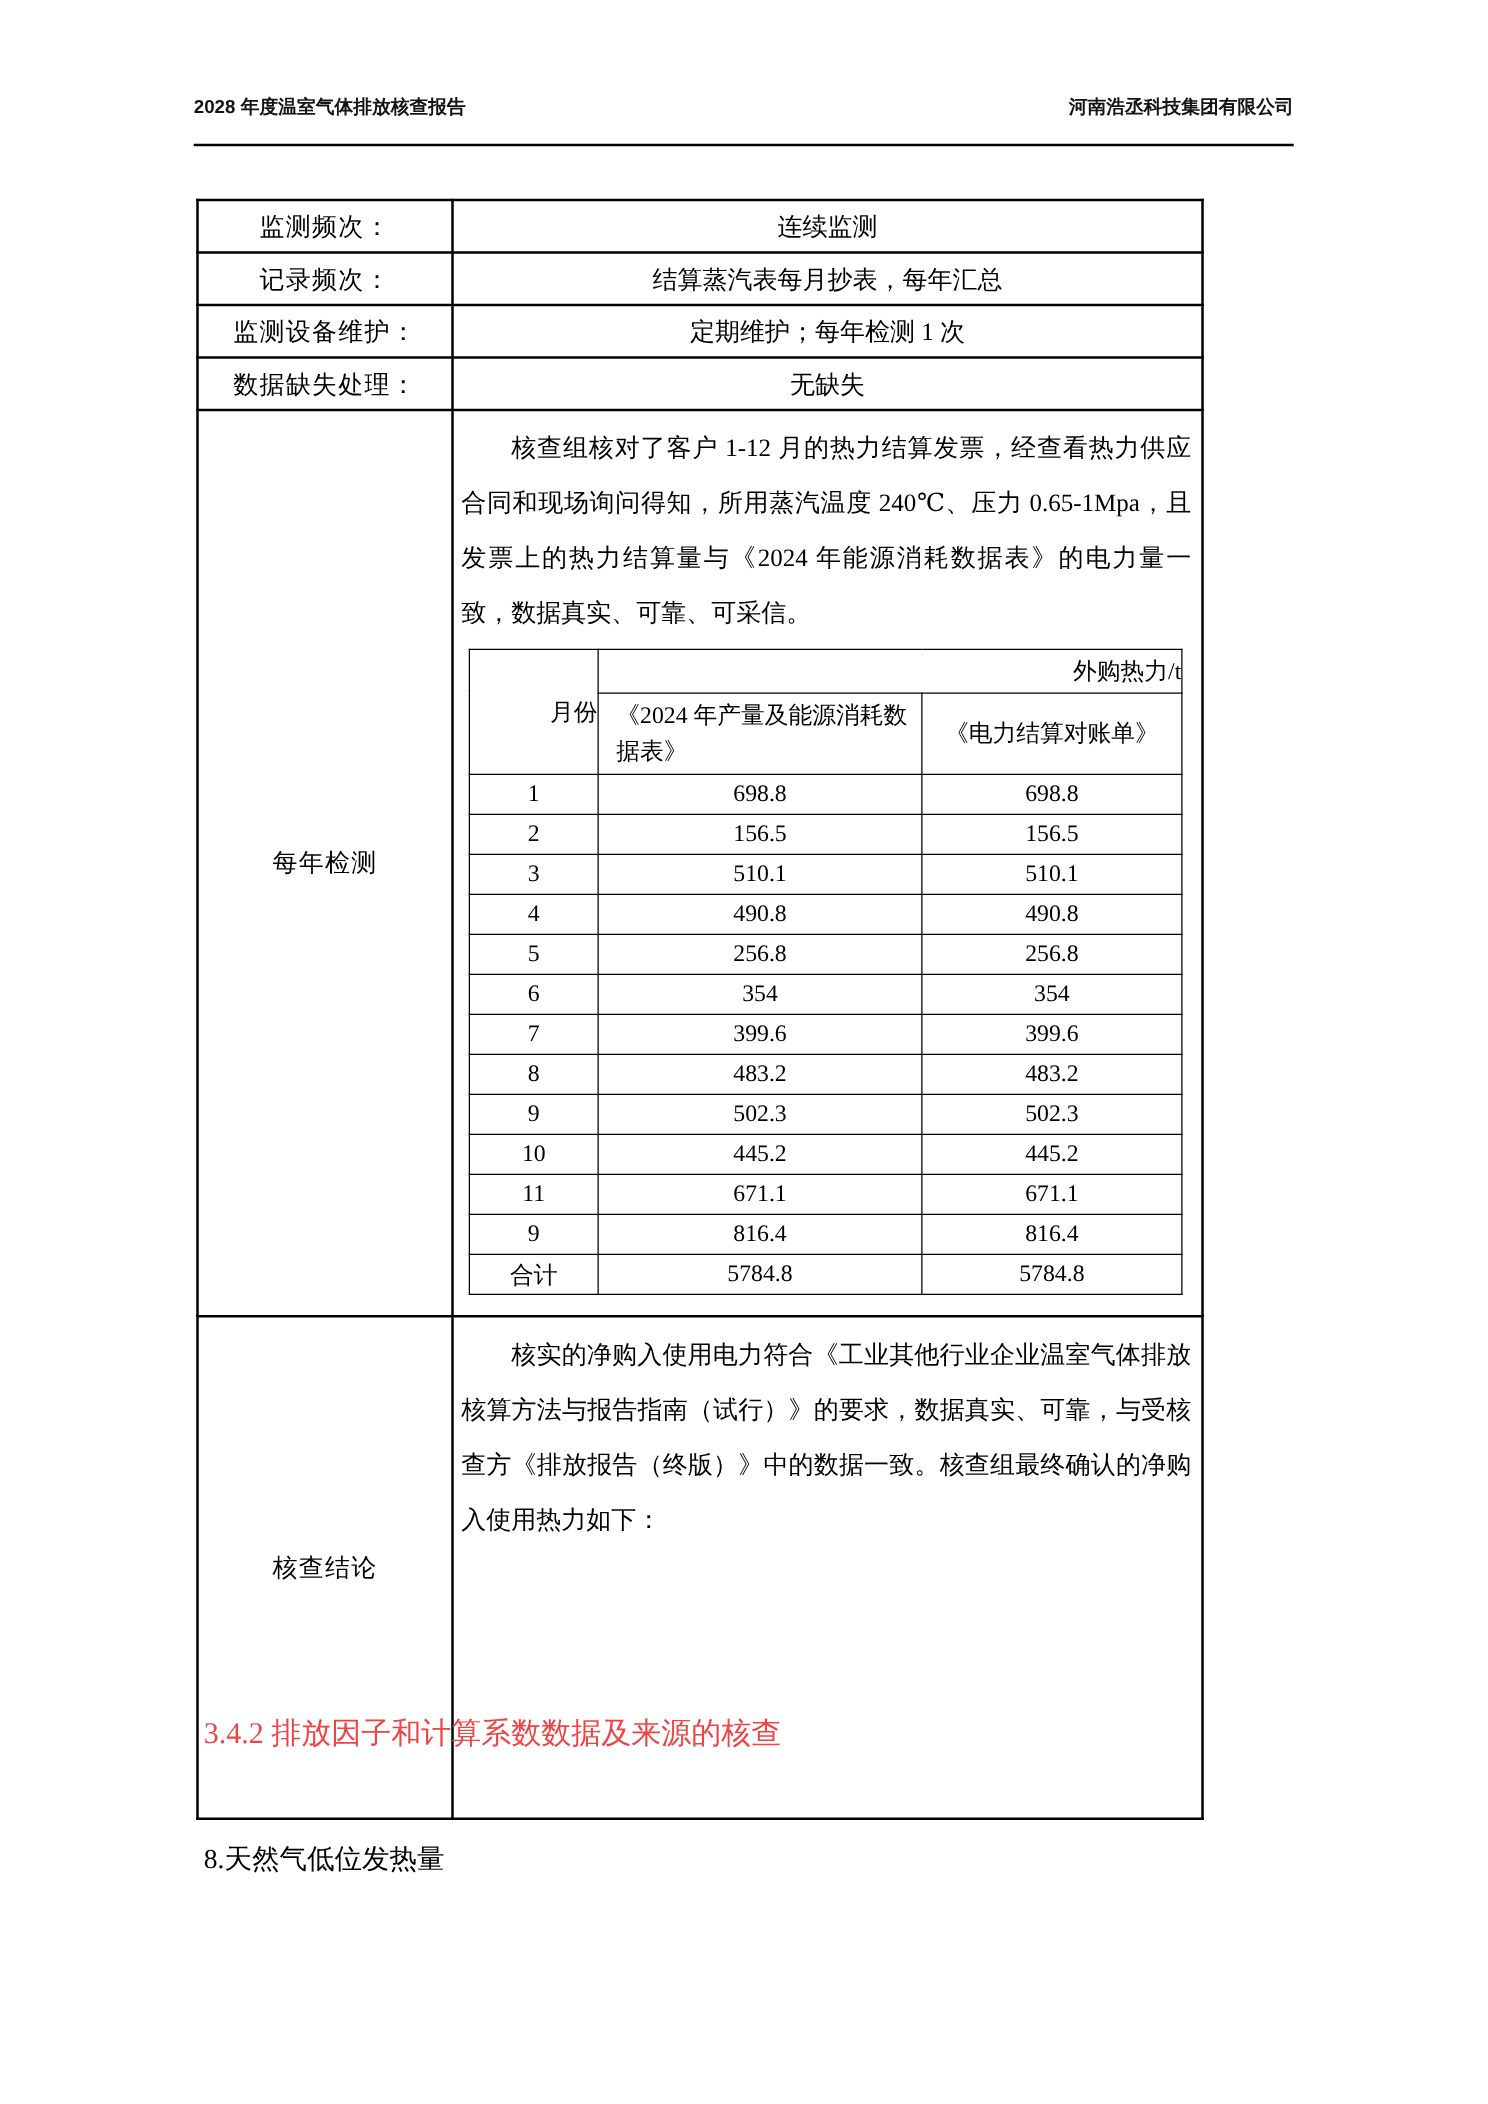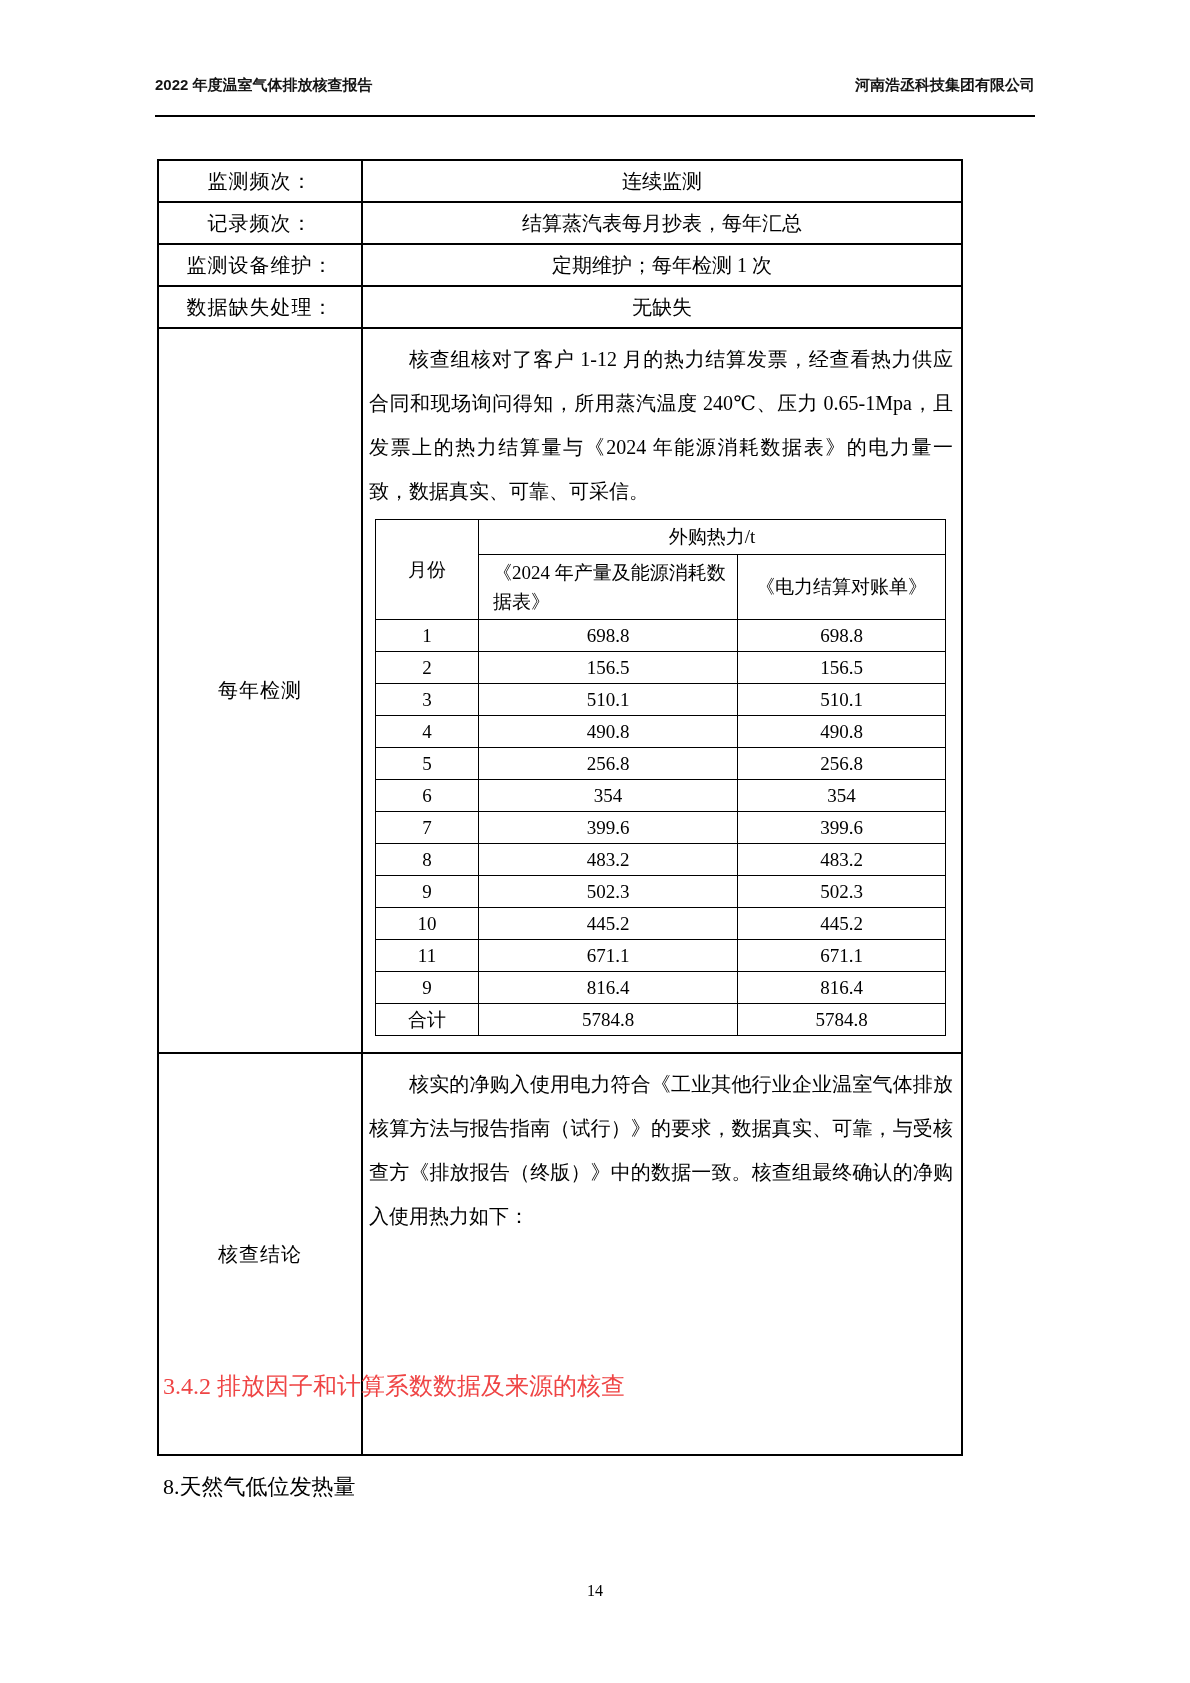--- a/index.html
+++ b/index.html
@@ -33,21 +33,21 @@
   .inner-table {
     border-collapse:collapse; margin:6px 0 8px 8px; width:570px;
     font-size:19px; table-layout:fixed;
   }
   .inner-table th, .inner-table td {
     border:1.5px solid #000; text-align:center; font-weight:normal; padding:0;
   }
   .inner-table col.c-month  { width:103px; }
   .inner-table col.c-src1   { width:259px; }
   .inner-table col.c-src2   { width:208px; }
-  .inner-table tr.grp th { height:34px; }
+  .inner-table tr.grp th { height:34px;text-align:right; }
   .inner-table tr.src th { height:64px; }
   .inner-table th.src1 { text-align:left; padding-left:14px; line-height:1.55; }
   .inner-table tr.data td { height:31px; }
   
   .concl-cell { height:392px; }
   .concl-table {
     border-collapse:collapse; margin:52px 0 0 112px; width:462px;
     font-size:20px; table-layout:fixed;
   }
   .concl-table th, .concl-table td { border:1.5px solid #000; text-align:center; height:40px; }
@@ -63,21 +63,21 @@
     position:absolute; left:0; top:1582px; width:1190px;
     text-align:center; font-size:16px;
   }
 </style>
 </head>
 <body>
 
 <div class="page">
 
   <div class="header">
-    <span>2022 年度温室气体排放核查报告</span>
+    <span>2028 年度温室气体排放核查报告</span>
     <span>河南浩丞科技集团有限公司</span>
   </div>
 
   <table class="doc-table">
     <tbody>
       <tr class="simple">
         <td class="label-cell">监测频次：</td>
         <td>连续监测</td>
       </tr>
       <tr class="simple">
@@ -186,15 +186,14 @@
         <td class="label-cell">核查结论</td>
         <td class="content-cell concl-cell">
           <p class="para">核实的净购入使用电力符合《工业其他行业企业温室气体排放核算方法与报告指南（试行）》的要求，数据真实、可靠，与受核查方《排放报告（终版）》中的数据一致。核查组最终确认的净购入使用热力如下：</p>
         </td>
       </tr>
     </tbody>
   </table>
 
   <div class="section-heading">3.4.2 排放因子和计算系数数据及来源的核查</div>
   <div class="sub-heading">8.天然气低位发热量</div>
-  <div class="page-number">14</div>
 
 </div>
 
 </body></html>

